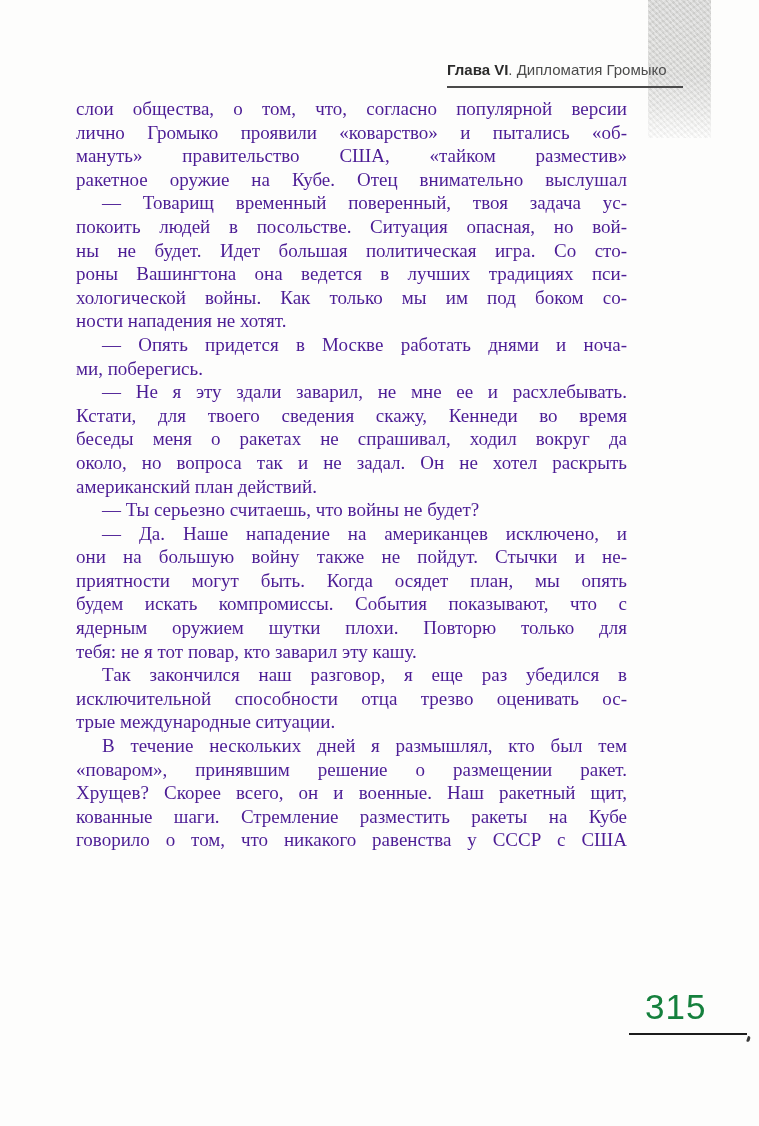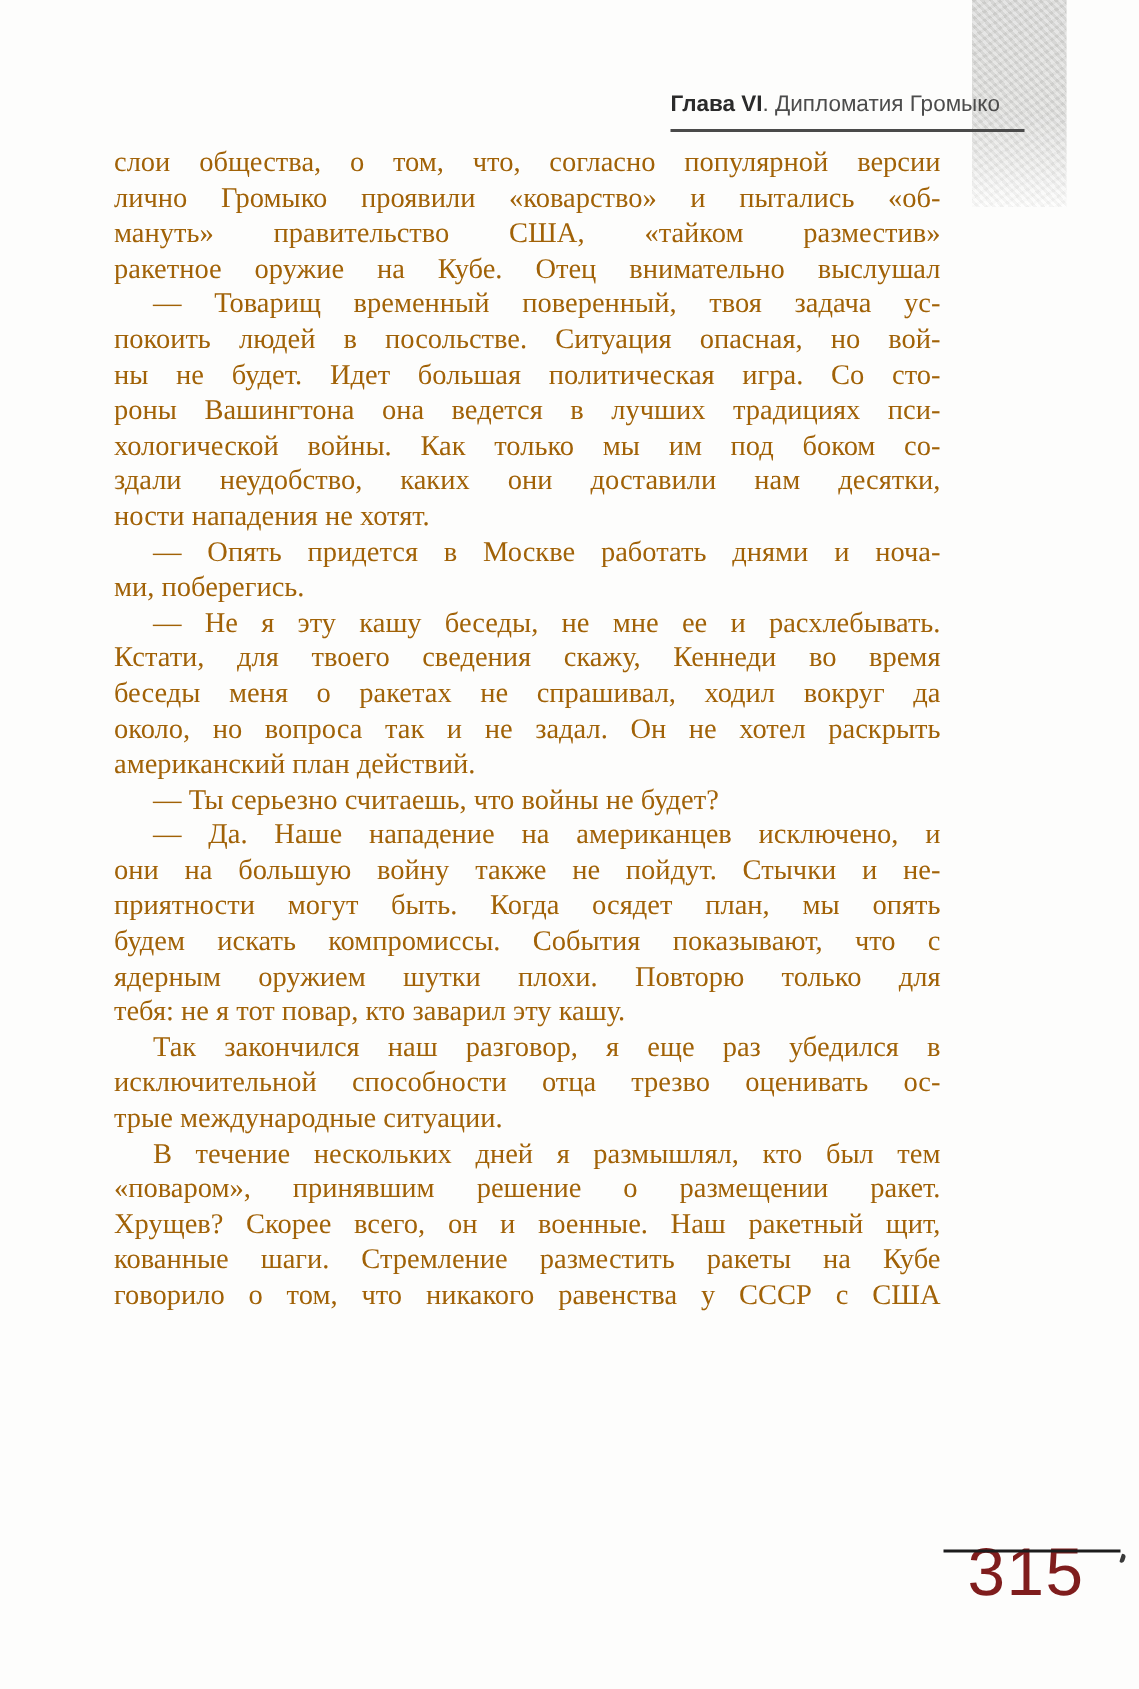--- a/index.html
+++ b/index.html
@@ -37,35 +37,35 @@
     left: 447px; top: 86px; width: 236px; height: 2px;
     background: #4a4a4a;
   }
 
   
   .body-text {
     position: absolute;
     left: 76px; top: 97px; width: 551px;
     font-size: 19px;
     line-height: 23.6px;
-    color: #a16207;
+    color: #4c1d95;
   }
   .line { text-align: justify; text-align-last: justify; }
   .line.last { text-align-last: left; }
   .line.indent { text-indent: 26px; }
 
   
   .page-number {
     position: absolute;
-    left: 645px; top: 1030px;
+    left: 645px; top: 989px;
     font-family: "Liberation Sans", sans-serif;
-    font-size: 45px; line-height: 36px;
+    font-size: 35px; line-height: 36px;
     font-weight: normal;
     letter-spacing: 1px;
-    color: #7f1d1d;
+    color: #15803d;
   }
   .page-number-rule {
     position: absolute;
     left: 629px; top: 1033px; width: 118px; height: 2px;
     background: #1c1c1c;
   }
   .scan-speck {
     position: absolute;
     left: 747px; top: 1036px; width: 3px; height: 6px;
     background: #3a3a3a;
@@ -88,25 +88,24 @@
   <div class="body-text" id="body-text">
       <div class="line">слои общества, о том, что, согласно популярной версии</div>
       <div class="line">лично Громыко проявили «коварство» и пытались «об-</div>
       <div class="line">мануть» правительство США, «тайком разместив»</div>
       <div class="line">ракетное оружие на Кубе. Отец внимательно выслушал</div>
       <div class="line indent">— Товарищ временный поверенный, твоя задача ус-</div>
       <div class="line">покоить людей в посольстве. Ситуация опасная, но вой-</div>
       <div class="line">ны не будет. Идет большая политическая игра. Со сто-</div>
       <div class="line">роны Вашингтона она ведется в лучших традициях пси-</div>
       <div class="line">хологической войны. Как только мы им под боком со-</div>
-      <div class="line">здали неудобство, каких они доставили нам десятки,</div>
       <div class="line last">ности нападения не хотят.</div>
       <div class="line indent">— Опять придется в Москве работать днями и ноча-</div>
       <div class="line last">ми, поберегись.</div>
-      <div class="line indent">— Не я эту кашу беседы, не мне ее и расхлебывать.</div>
+      <div class="line indent">— Не я эту здали заварил, не мне ее и расхлебывать.</div>
       <div class="line">Кстати, для твоего сведения скажу, Кеннеди во время</div>
       <div class="line">беседы меня о ракетах не спрашивал, ходил вокруг да</div>
       <div class="line">около, но вопроса так и не задал. Он не хотел раскрыть</div>
       <div class="line last">американский план действий.</div>
       <div class="line indent last">— Ты серьезно считаешь, что войны не будет?</div>
       <div class="line indent">— Да. Наше нападение на американцев исключено, и</div>
       <div class="line">они на большую войну также не пойдут. Стычки и не-</div>
       <div class="line">приятности могут быть. Когда осядет план, мы опять</div>
       <div class="line">будем искать компромиссы. События показывают, что с</div>
       <div class="line">ядерным оружием шутки плохи. Повторю только для</div>

